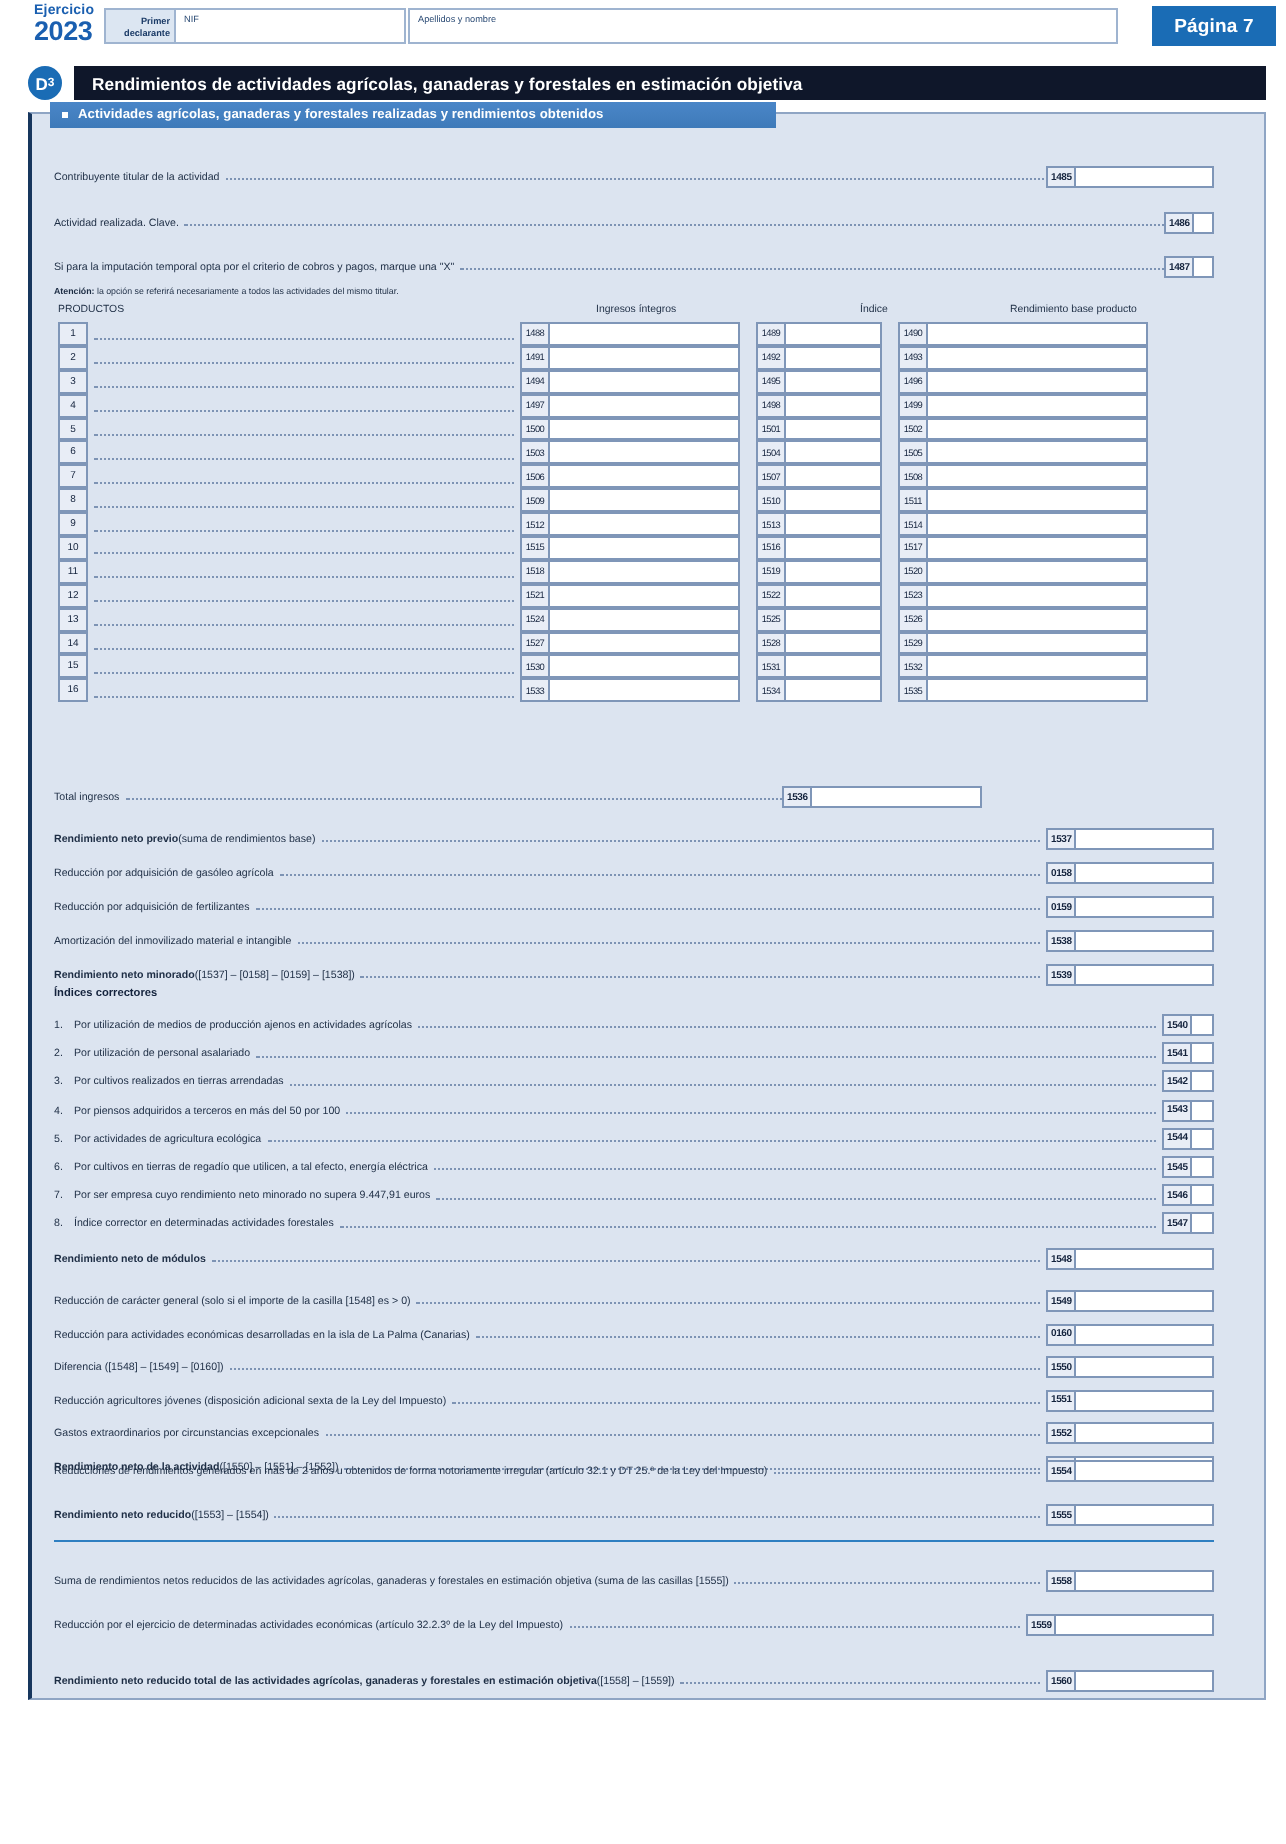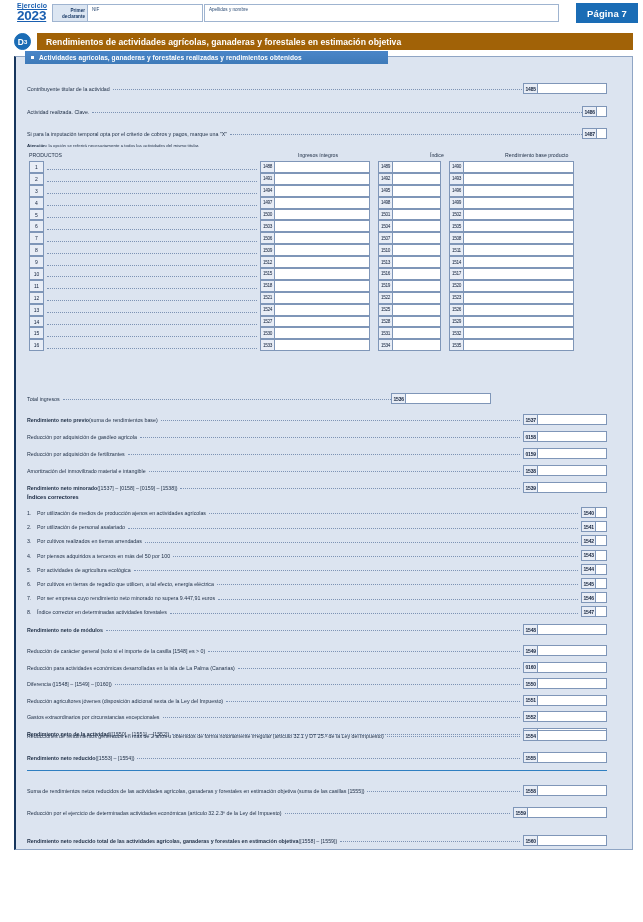--- a/index.html
+++ b/index.html
@@ -9,21 +9,21 @@
     font-family: "Liberation Sans", sans-serif;
   }
   body { width: 643px; height: 922px; position: relative; overflow: hidden; }
 
   
   .hdr {
     position: absolute; left: 0; top: 0; width: 643px; height: 30px;
   }
   .hdr-ejercicio {
     position: absolute; left: 17px; top: 2px; width: 50px;
-    color: #1a5fb0; line-height: 1.05; text-decoration: underline;
+    color: #1a5fb0; line-height: 1.05;
   }
   .hdr-ejercicio .e1 { font-size: 7px; font-weight: 700; letter-spacing: .1px; }
   .hdr-ejercicio .e2 { font-size: 13.5px; font-weight: 700; letter-spacing: -.2px; }
   .hdr-decl {
     position: absolute; left: 52px; top: 4px; width: 36px; height: 18px;
     background: #dce6f2; border: .7px solid #9fb4d0;
     font-size: 4.6px; color: #1a3a66; text-align: right;
     padding: 3px 2px 0 0; line-height: 1.25; font-weight: 600;
   }
   .hdr-nif {
@@ -48,21 +48,21 @@
   .sectbar { position: absolute; left: 0; top: 33px; width: 643px; height: 17px; }
   .sect-badge {
     position: absolute; left: 14px; top: 0px; width: 17px; height: 17px;
     border-radius: 50%; background: #1a6cb5; border: 1.3px solid #1a6cb5;
     color: #fff; font-size: 8.5px; font-weight: 700;
     display: flex; align-items: center; justify-content: center;
   }
   .sect-badge sub { font-size: 6px; }
   .sect-title {
     position: absolute; left: 37px; top: 0px; width: 596px; height: 17px;
-    background: #a16207; color: #fff;
+    background: #0f172a; color: #fff;
     font-size: 8.6px; font-weight: 700; letter-spacing: .05px;
     display: flex; align-items: center; padding-left: 9px;
   }
 
   
   .frame {
     position: absolute; left: 14px; top: 56px; width: 619px; height: 794px;
     background: #dce4f0;
     border: 1px solid #8fa5c4;
     border-left: 2.5px solid #17365d;

